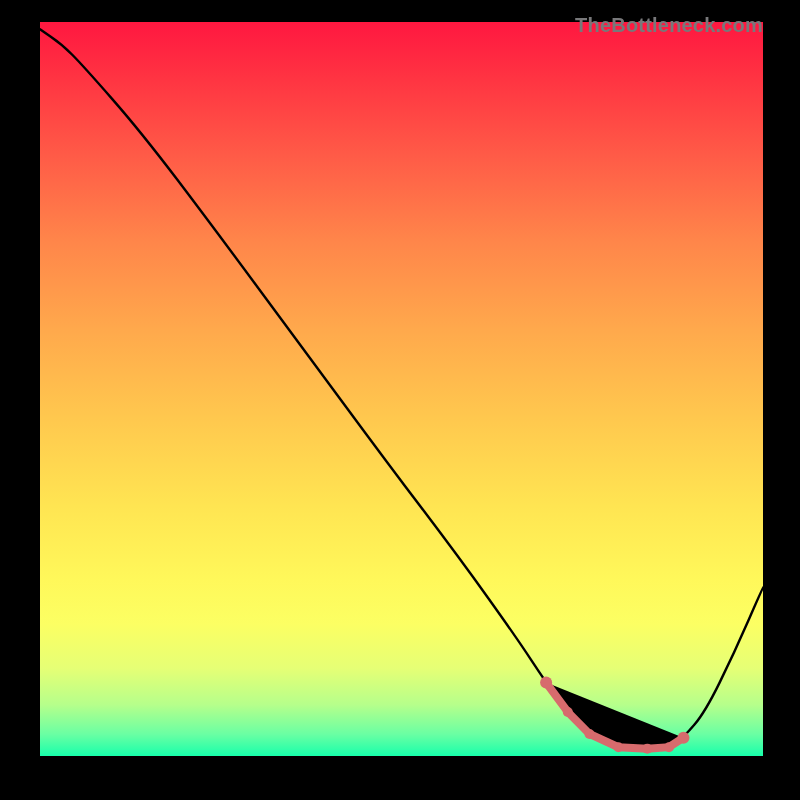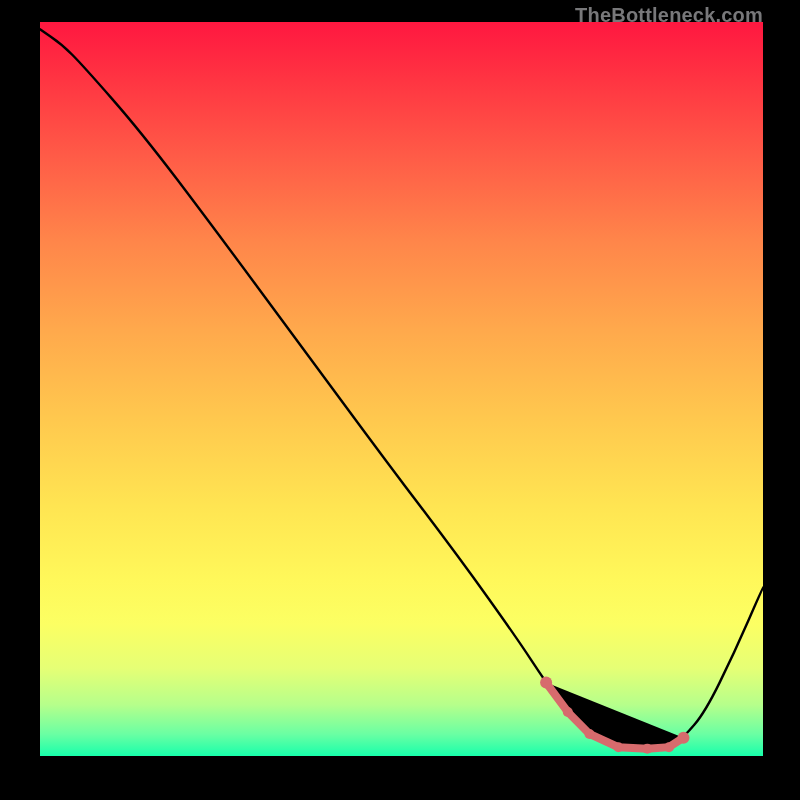--- a/index.html
+++ b/index.html
@@ -27,21 +27,21 @@
       #fff85a 76%,
       #fcff63 82%,
       #e6ff75 88%,
       #b6ff8b 93%,
       #6bffa3 97%,
       #18ffab 100%
     );
   }
   .watermark {
     position: absolute;
-    top: 4px;
+    top: 14px;
     right: 37px;
     font-family: Arial, Helvetica, sans-serif;
     font-size: 20px;
     font-weight: bold;
     color: #78787a;
     letter-spacing: 0.2px;
   }
   svg.curve {
     position: absolute;
     left: 0;

